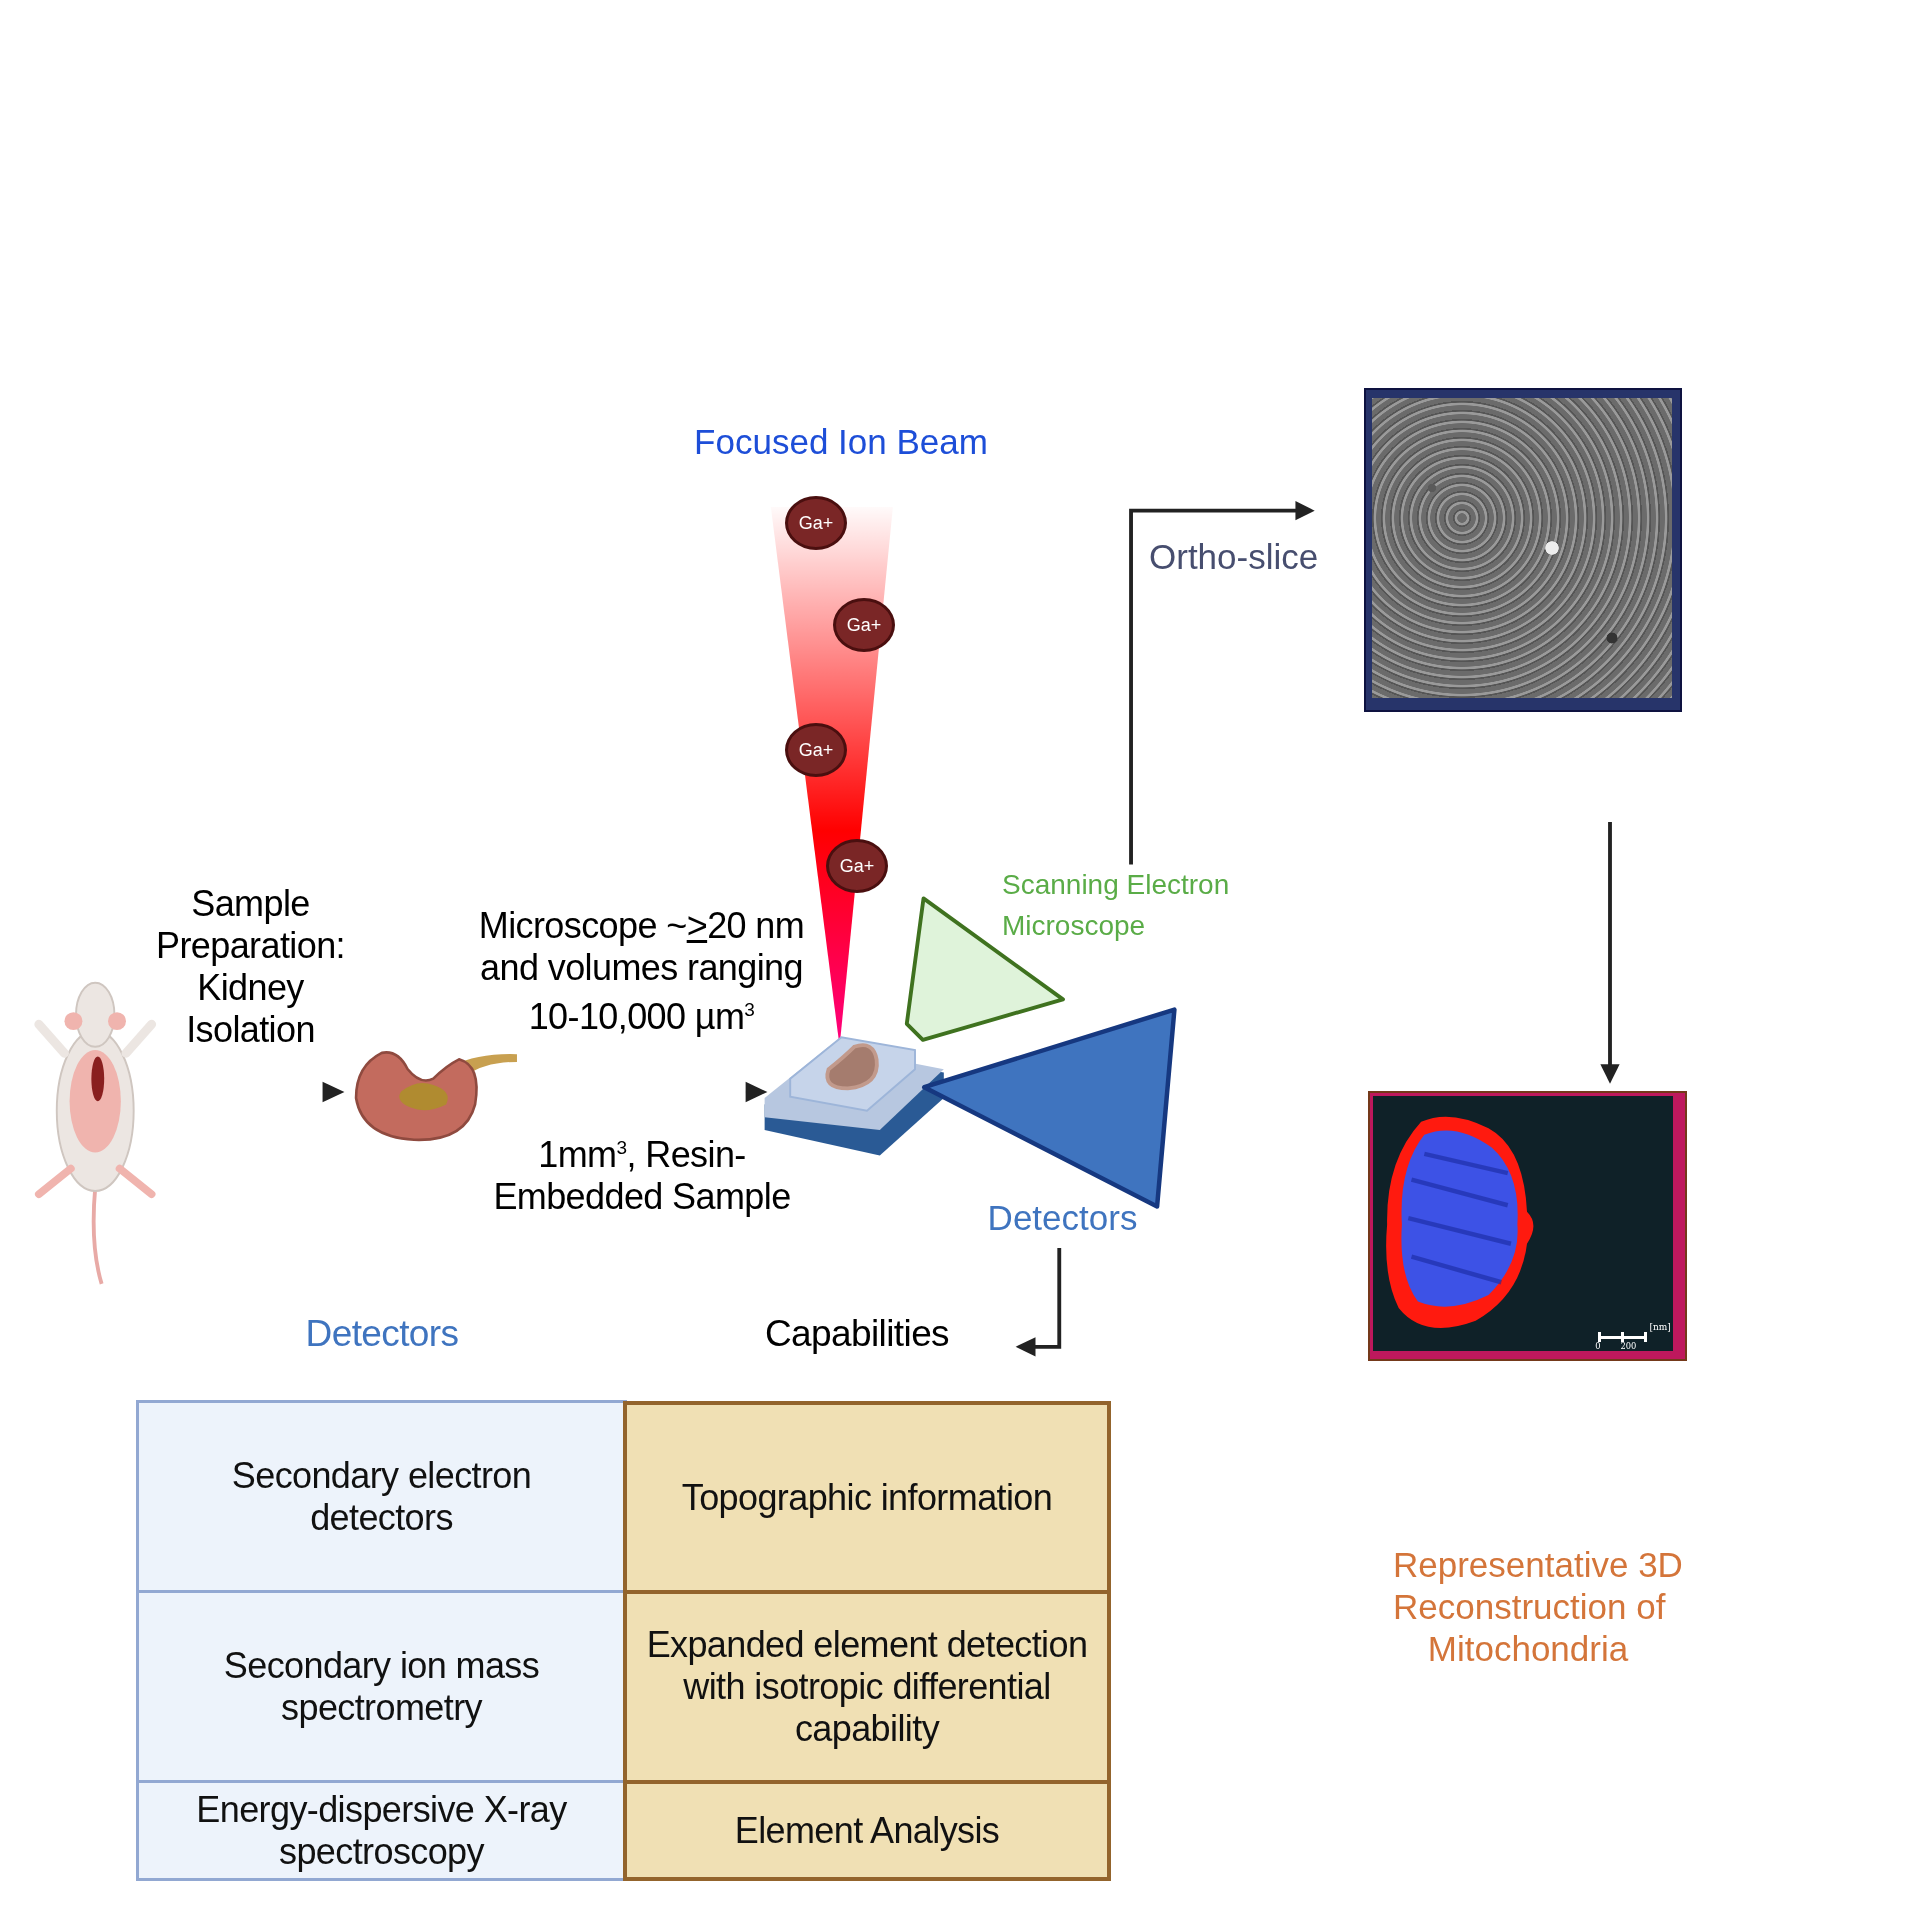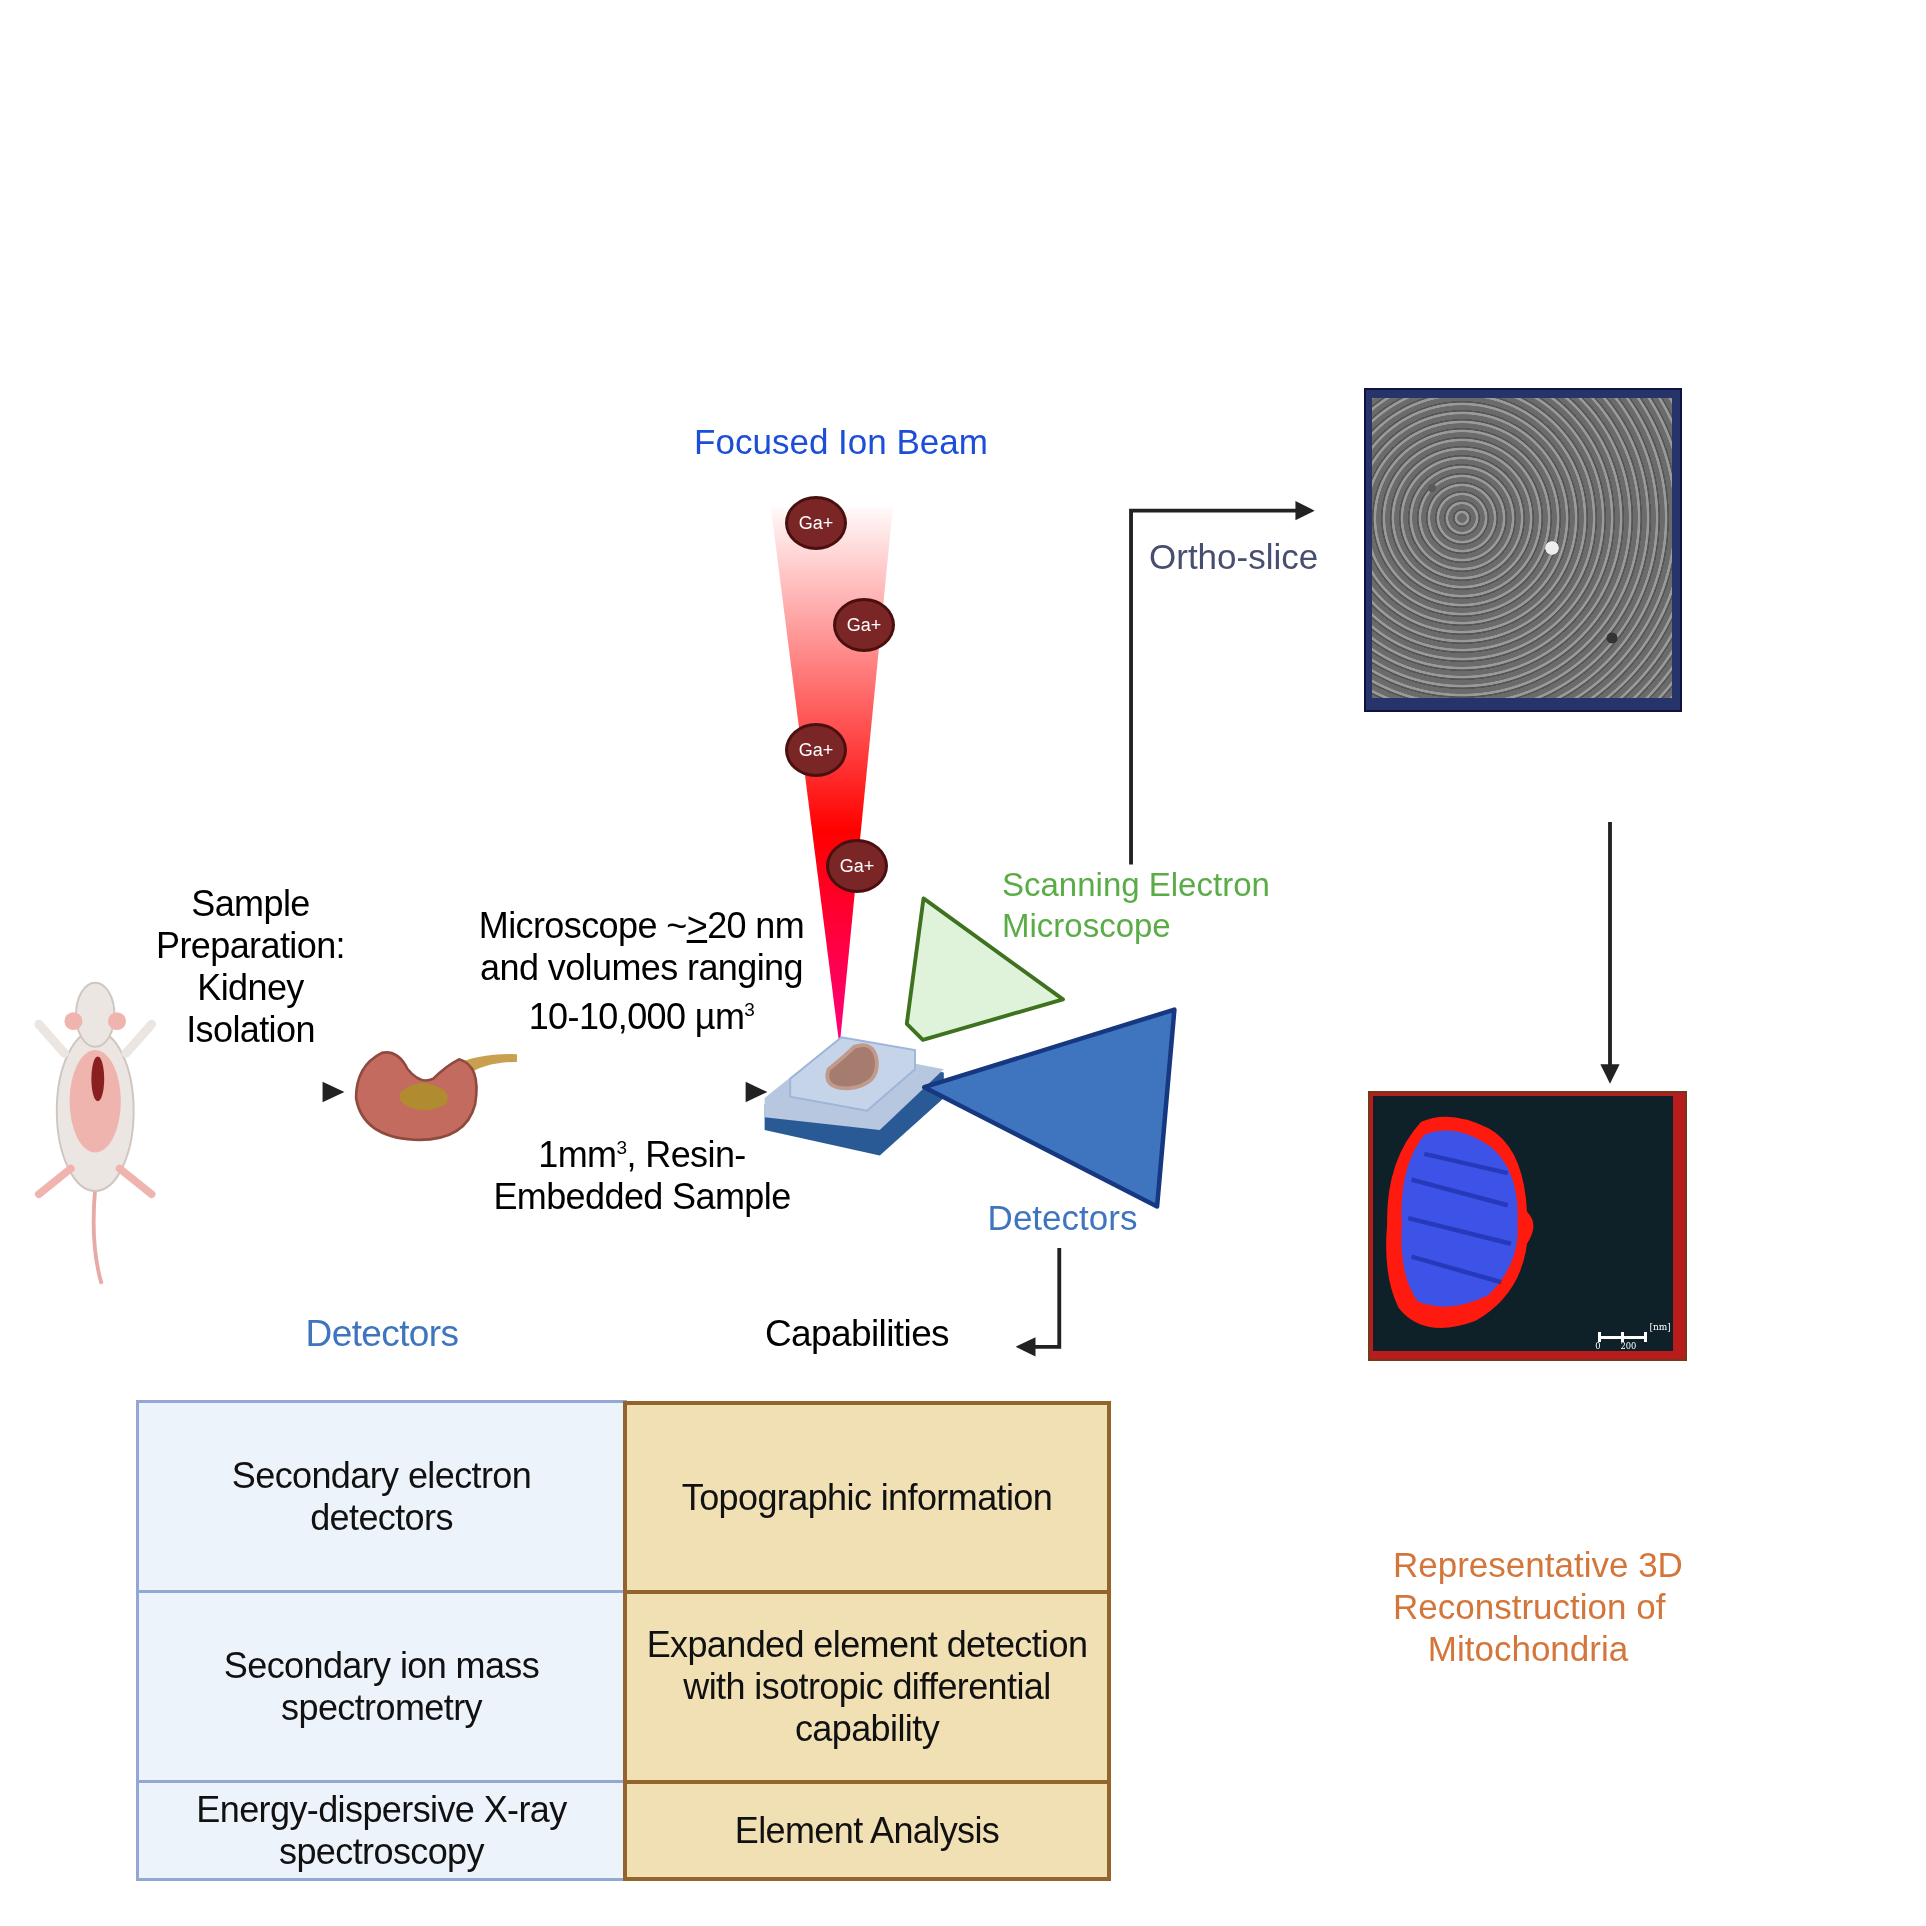--- a/index.html
+++ b/index.html
@@ -103,21 +103,21 @@
 </svg>
 
 <svg style="left:892px;top:892px;" width="180" height="180" viewBox="0 0 280 280">
   <polygon points="49,10 266,167 48,230 23,205" fill="#dff3da" stroke="#3f721f" stroke-width="6" stroke-linejoin="round"></polygon>
 </svg>
 
 <svg style="left:892px;top:982px;" width="289" height="263" viewBox="0 0 450 410">
   <polygon points="50,164 440,43 413,350" fill="#3f74bf" stroke="#163880" stroke-width="7" stroke-linejoin="round"></polygon>
 </svg>
 
-<div class="lbl" style="left:1002px;top:864px;text-align:left;color:#5aac47;font-size:33px;line-height:41px;">
+<div class="lbl" style="left:1002px;top:864px;text-align:left;color:#5aac47;font-size:28px;line-height:41px;">
   <div>Scanning Electron</div>
   <div>Microscope</div>
 </div>
 
 <div class="lbl" style="left:966px;top:1197px;width:193px;color:#3f74bf;font-size:35px;">Detectors</div>
 
 <svg style="left:1127px;top:501px;" width="193" height="366" viewBox="0 0 300 570">
   <polyline points="6,566 6,15 265,15" fill="none" stroke="#222" stroke-width="6"></polyline>
   <polygon points="262,0 292,15 262,30" fill="#222"></polygon>
 </svg>
@@ -131,21 +131,21 @@
          radial-gradient(circle at 80% 80%, #333 0 5.1px, transparent 5.8px),
          repeating-radial-gradient(circle at 30% 40%, #6b6b6b 0 4.5px, #9a9a9a 5.1px 7px, #555 7.7px 9px),
          #7d7d7d;"></div>
 </div>
 
 <svg style="left:1597px;top:822px;" width="26" height="270" viewBox="0 0 40 420">
   <line x1="20" y1="0" x2="20" y2="380" stroke="#222" stroke-width="6"></line>
   <polygon points="5,377 20,407 35,377" fill="#222"></polygon>
 </svg>
 
-<div class="abs" style="left:1368px;top:1091px;width:319px;height:270px;background:#b91c1c;border:2.6px solid #74391a;box-sizing:border-box;padding-left:48px;">
+<div class="abs" style="left:1368px;top:1091px;width:319px;height:270px;background:#be185d;border:2.6px solid #74391a;box-sizing:border-box;padding-left:48px;">
   <div class="abs" style="left:3.2px;top:3.2px;right:11.6px;bottom:7.7px;background:#0f2128;overflow:hidden;">
     <svg style="left:0;top:0;" width="308" height="257" viewBox="0 0 480 400">
       <path d="M75 40 Q120 20 180 50 Q235 80 240 180 Q260 200 240 230 Q230 310 160 350 Q80 380 40 330 Q15 280 22 200 Q20 100 75 40 Z" fill="#ff1a0f"></path>
       <path d="M80 60 Q130 40 185 80 Q230 120 225 200 Q230 260 180 310 Q120 340 70 320 Q40 280 45 200 Q40 110 80 60 Z" fill="#3d52e6"></path>
       <path d="M60 130 L210 170 M55 190 L215 230 M60 250 L200 290 M80 90 L210 120" stroke="#1a2aa0" stroke-width="7" opacity="0.6"></path>
     </svg>
     <div class="abs" style="right:27px;bottom:9px;width:48px;height:10.3px;">
       <div class="abs" style="left:0;top:3.9px;width:48px;height:2.6px;background:#fff;"></div>
       <div class="abs" style="left:0;top:0;width:2.6px;height:10.3px;background:#fff;"></div>
       <div class="abs" style="left:22.5px;top:0;width:2.6px;height:10.3px;background:#fff;"></div>

